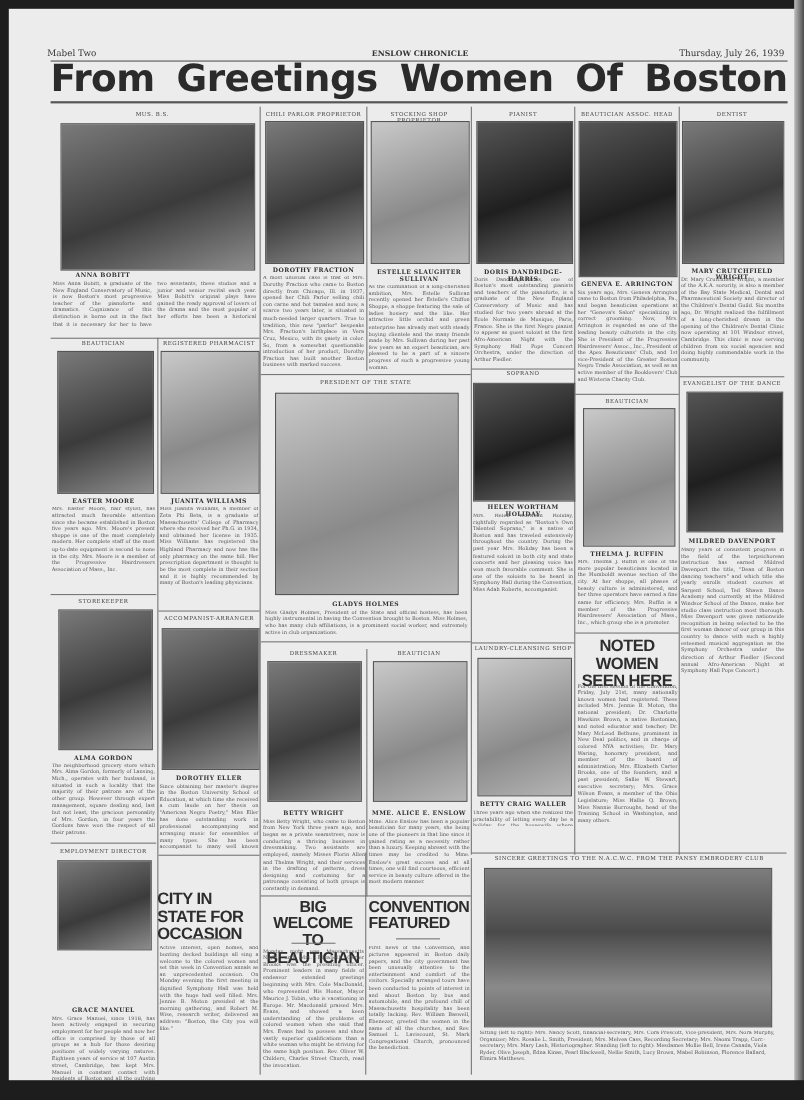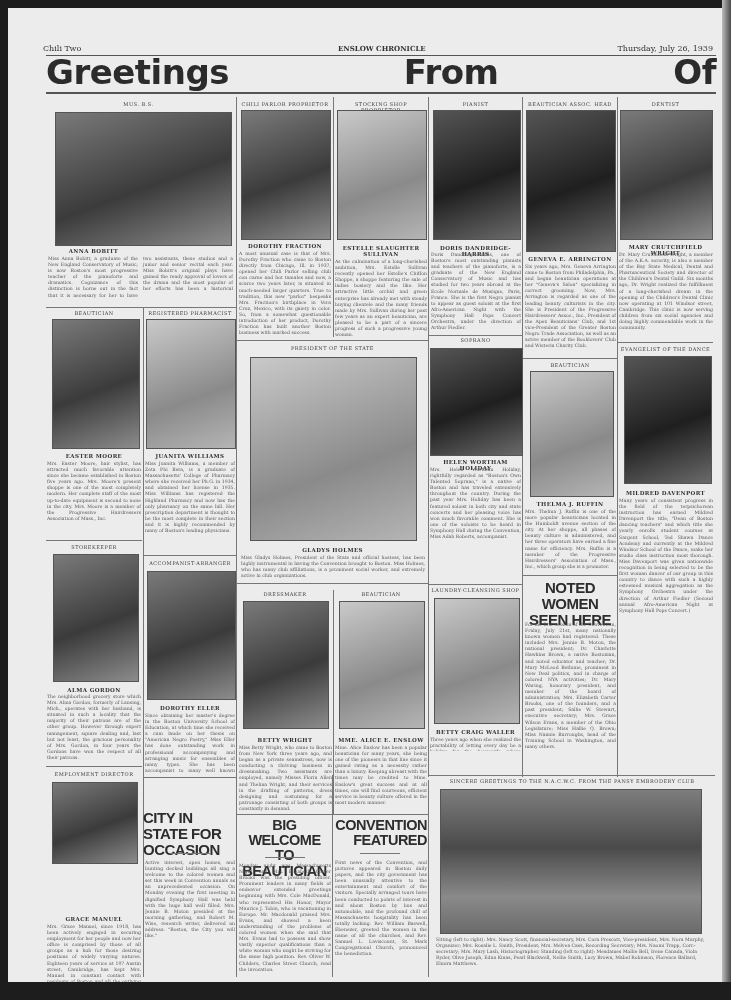--- a/index.html
+++ b/index.html
@@ -23,29 +23,31 @@
   .bighead{position:absolute;font-family:Liberation Sans, sans-serif;font-weight:bold;color:#2d2d2d;line-height:1.05;letter-spacing:-0.5px;}
   .caption{position:absolute;font-size:4.6px;line-height:6px;color:#555;overflow:hidden;}
 </style>
 </head>
 <body>
 
 <div class="page"></div>
 <div class="scan-edge"></div>
 
 <div class="masthead">
-  <span class="hd-left">Chili Two</span>
+  <span class="hd-left">Mabel Two</span>
   <span class="hd-center">ENSLOW CHRONICLE</span>
   <span class="hd-right">Thursday, July 26, 1939</span>
 </div>
 <div class="rule" style="left:46px;top:55px;width:670px;"></div>
 <div class="headline">
+  <span>From</span>
   <span>Greetings</span>
-  <span>From</span>
+  <span>Women</span>
   <span>Of</span>
+  <span>Boston</span>
 </div>
 <div class="rule" style="left:46px;top:92px;width:670px;height:2px;"></div>
 
 <div class="vline" style="left:236px;top:97px;height:880px;"></div>
 <div class="vline" style="left:143px;top:307px;height:670px;"></div>
 <div class="vline" style="left:333px;top:97px;height:240px;"></div>
 <div class="vline" style="left:428px;top:97px;height:680px;"></div>
 <div class="vline" style="left:522px;top:97px;height:680px;"></div>
 <div class="vline" style="left:617px;top:97px;height:680px;"></div>
 <div class="vline" style="left:332px;top:775px;height:202px;"></div>
@@ -158,21 +160,21 @@
 
 <div class="bighead" style="left:143px;top:810px;width:92px;font-size:15px;">CITY IN STATE FOR OCCASION</div>
 <div class="hline" style="left:170px;top:853px;width:40px;"></div>
 <div class="body" style="left:145px;top:860px;width:90px;height:122px;">Active interest, open homes, and bunting decked buildings all sing a welcome to the colored women and set this week in Convention annals as an unprecedented occasion. On Monday evening the first meeting in dignified Symphony Hall was held with the huge hall well filled. Mrs. Jennie B. Moton presided at the morning gathering, and Robert M. Wise, research writer, delivered an address: "Boston, the City you will like."</div>
 
 <div class="hline" style="left:237px;top:814px;width:191px;"></div>
 <div class="bighead" style="left:238px;top:818px;width:93px;font-size:14.5px;text-align:center;">BIG WELCOME TO BEAUTICIAN</div>
 <div class="hline" style="left:265px;top:857px;width:40px;"></div>
 <div class="body" style="left:239px;top:863px;width:92px;height:118px;">Monday night was Massachusetts Night, and Mrs. Elizabeth Carter Brooks was the presiding officer. Prominent leaders in many fields of endeavor extended greetings beginning with Mrs. Cole MacDonald, who represented His Honor, Mayor Maurice J. Tobin, who is vacationing in Europe. Mr. Macdonald praised Mrs. Evans, and showed a keen understanding of the problems of colored women when she said that Mrs. Evans had to possess and show vastly superior qualifications than a white woman who might be striving for the same high position. Rev. Oliver W. Childers, Charles Street Church, read the invocation.</div>
 
-<div class="bighead" style="left:335px;top:818px;width:92px;font-size:14.5px;text-align:right;">CONVENTION FEATURED</div>
+<div class="bighead" style="left:335px;top:818px;width:92px;font-size:14.5px;text-align:left;">CONVENTION FEATURED</div>
 <div class="hline" style="left:360px;top:853px;width:40px;"></div>
 <div class="body" style="left:335px;top:860px;width:92px;height:118px;">First news of the Convention, and pictures appeared in Boston daily papers, and the city government has been unusually attentive to the entertainment and comfort of the visitors. Specially arranged tours have been conducted to points of interest in and about Boston by bus and automobile, and the profound chill of Massachusetts hospitality has been totally lacking. Rev. William Baswell, Ebenezer, greeted the women in the name of all the churches, and Rev. Samuel L. Laviscount, St. Mark Congregational Church, pronounced the benediction.</div>
 <div class="vline" style="left:428px;top:780px;height:197px;"></div>
 
 <div class="hline" style="left:429px;top:775px;width:286px;"></div>
 <div class="label" style="left:429px;top:778px;width:286px;">SINCERE GREETINGS TO THE N.A.C.W.C. FROM THE PANSY EMBRODERY CLUB</div>
 <div class="photo" style="left:440px;top:789px;width:260px;height:143px;background:linear-gradient(180deg,#7d7d7d,#4a4a4a 40%,#8a8a8a 75%,#6a6a6a);"></div>
 <div class="caption" style="left:436px;top:937px;width:277px;height:44px;">Sitting (left to right): Mrs. Nancy Scott, financial-secretary, Mrs. Cora Prescott, Vice-president, Mrs. Nora Murphy, Organizer; Mrs. Rosalie L. Smith, President; Mrs. Melvea Cass, Recording Secretary; Mrs. Naomi Trapp, Corr.-secretary; Mrs. Mary Lash, Historiographer. Standing (left to right): Mesdames Mollie Bell, Irene Canada, Viola Ryder, Olive Joseph, Edna Kinas, Pearl Blackwell, Nellie Smith, Lucy Brown, Mabel Robinson, Florence Ballard, Elmira Matthews.</div>
 
 <div class="bottom-edge"></div>

